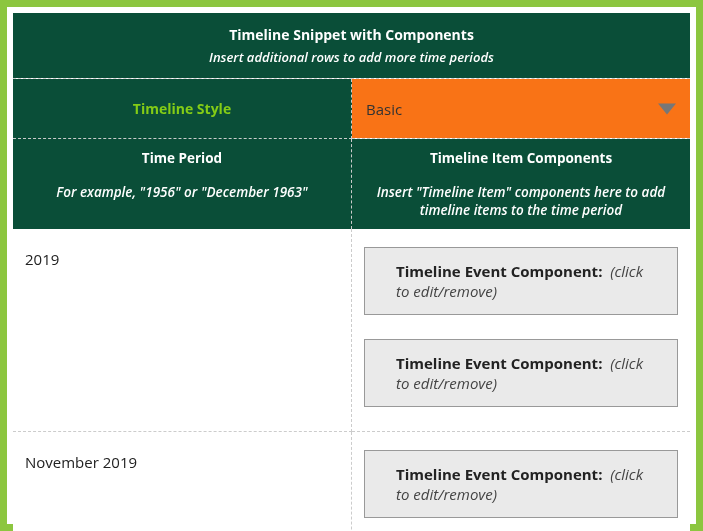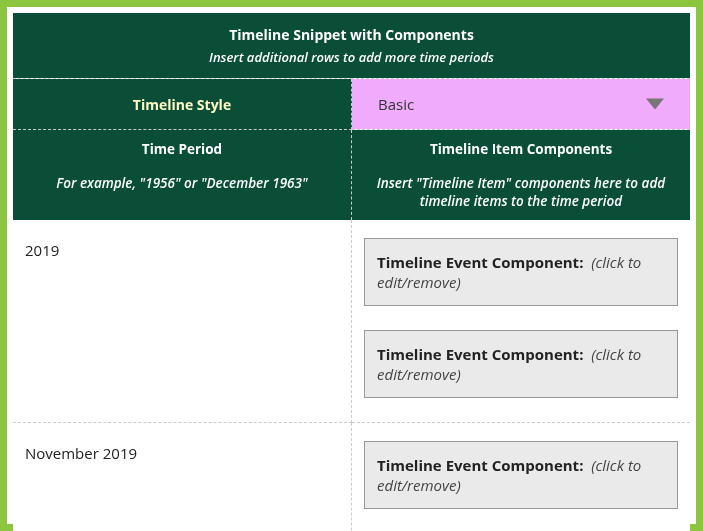--- a/index.html
+++ b/index.html
@@ -35,31 +35,31 @@
   }
   .header-sub {
     font-style: italic;
     font-weight: 600;
     font-size: 13px;
   }
   .dashed-right { border-right: 1px dashed #ccc; }
   .dashed-bottom { border-bottom: 1px dashed #ccc; }
   .style-label-cell {
     background: #0A4E38;
-    color: #fef9c3;
+    color: #84cc16;
     text-align: center;
     font-weight: 700;
     font-size: 14px;
     padding: 10px 8px;
     width: 50%;
   }
   .select-cell {
-    background: #f0abfc;
-    padding: 12px;
-    height: 51px;
+    background: #f97316;
+    padding: 0;
+    height: 60px;
     position: relative;
     width: 50%;
   }
   .select-box {
     width: 100%;
     height: 100%;
     display: flex;
     align-items: center;
     justify-content: space-between;
     padding: 0 14px;
@@ -85,21 +85,21 @@
     background: #fff;
     padding: 18px 12px;
     vertical-align: top;
     font-size: 15px;
     color: #222;
   }
   .period-val { padding-top: 20px; }
   .event-box {
     border: 1px solid #999;
     background: #EAEAEA;
-    padding: 13px 12px;
+    padding: 13px 31px;
     margin-bottom: 24px;
     font-size: 15px;
     cursor: pointer;
   }
   .event-box:last-child { margin-bottom: 6px; }
   .event-label { font-weight: 700; color: #222; }
   .event-hint { font-style: italic; color: #444; }
   svg.chevron { width: 18px; height: 12px; }
 </style>
 </head>

